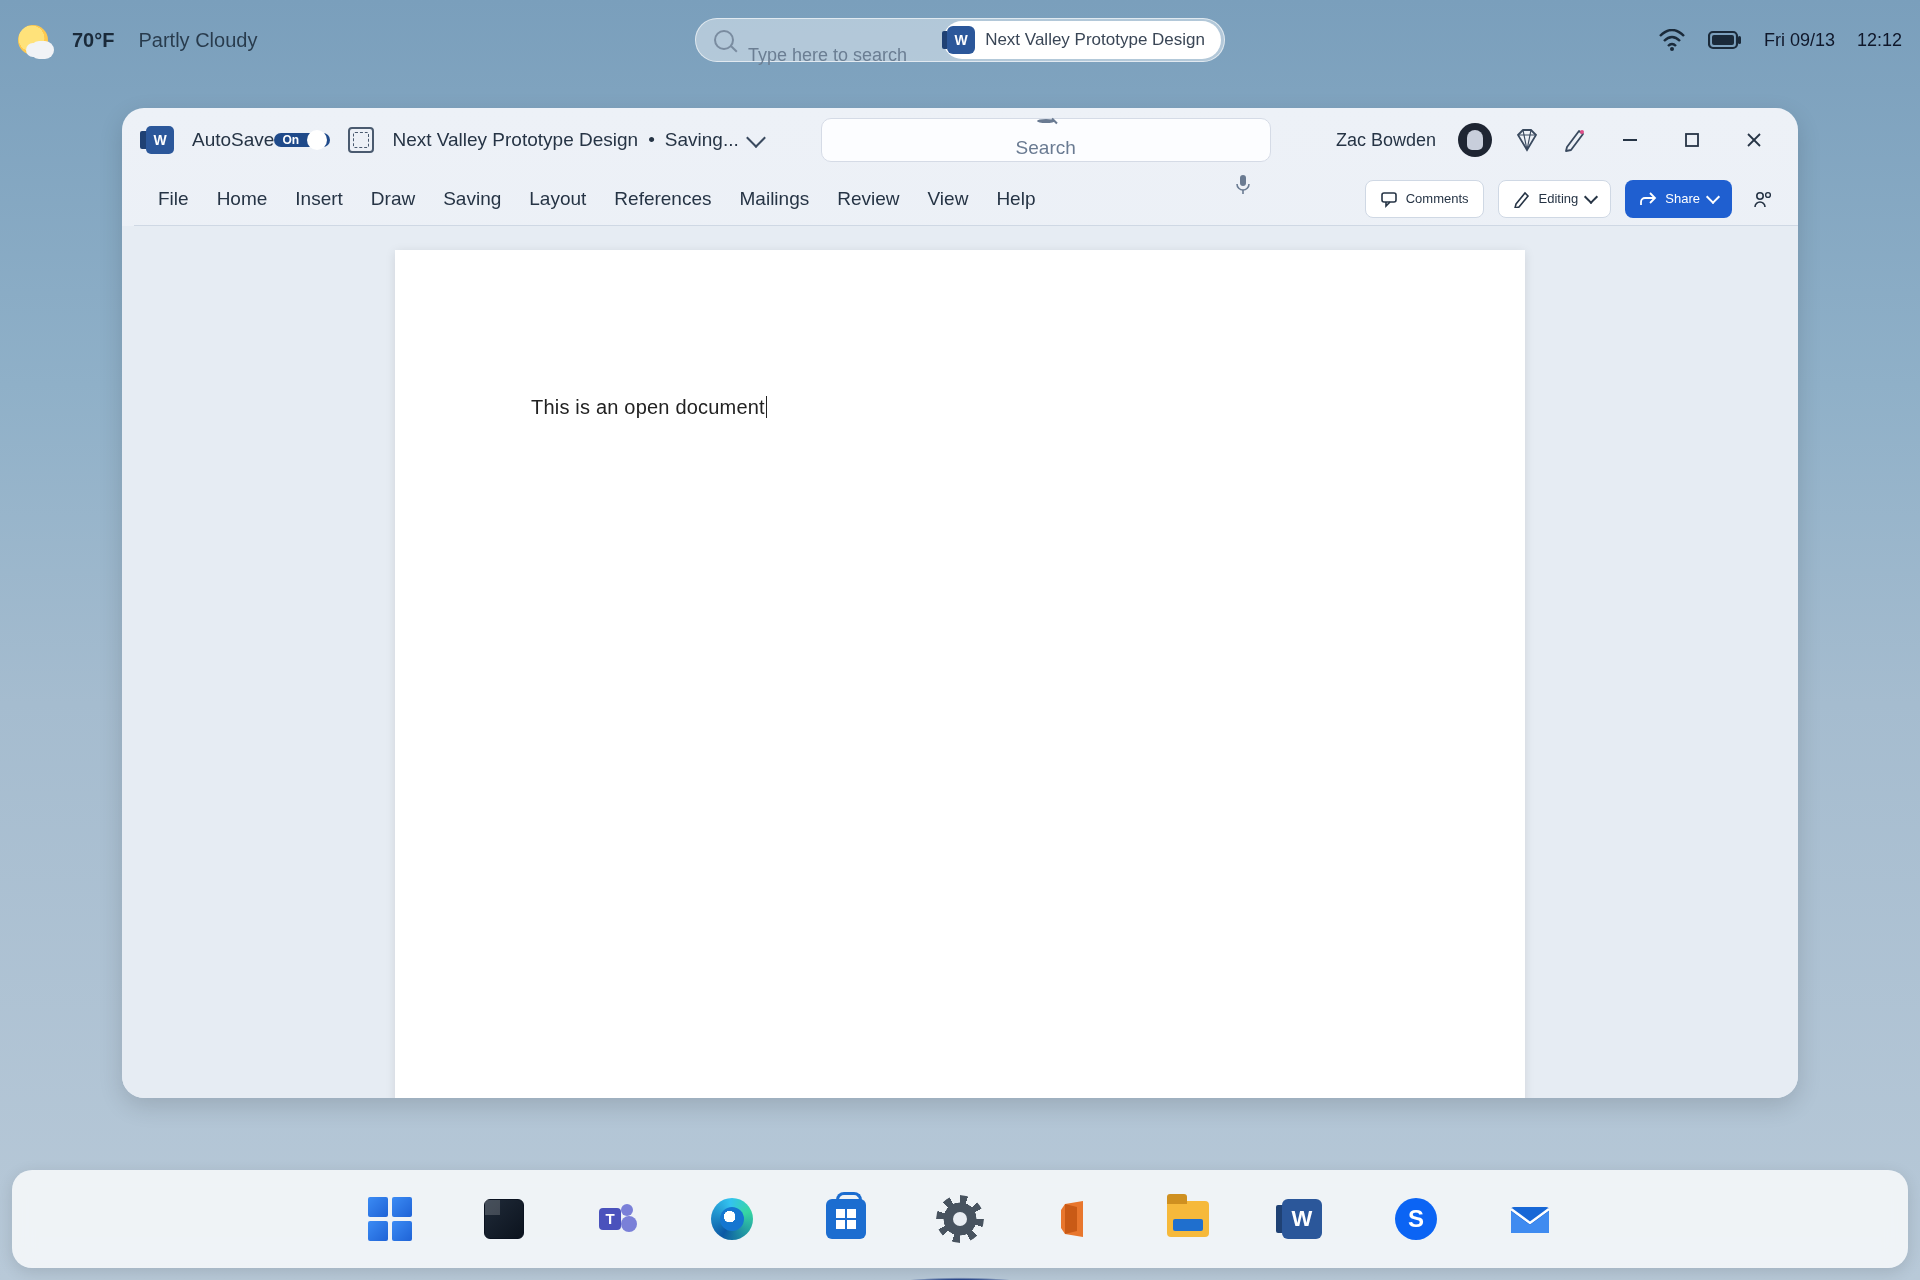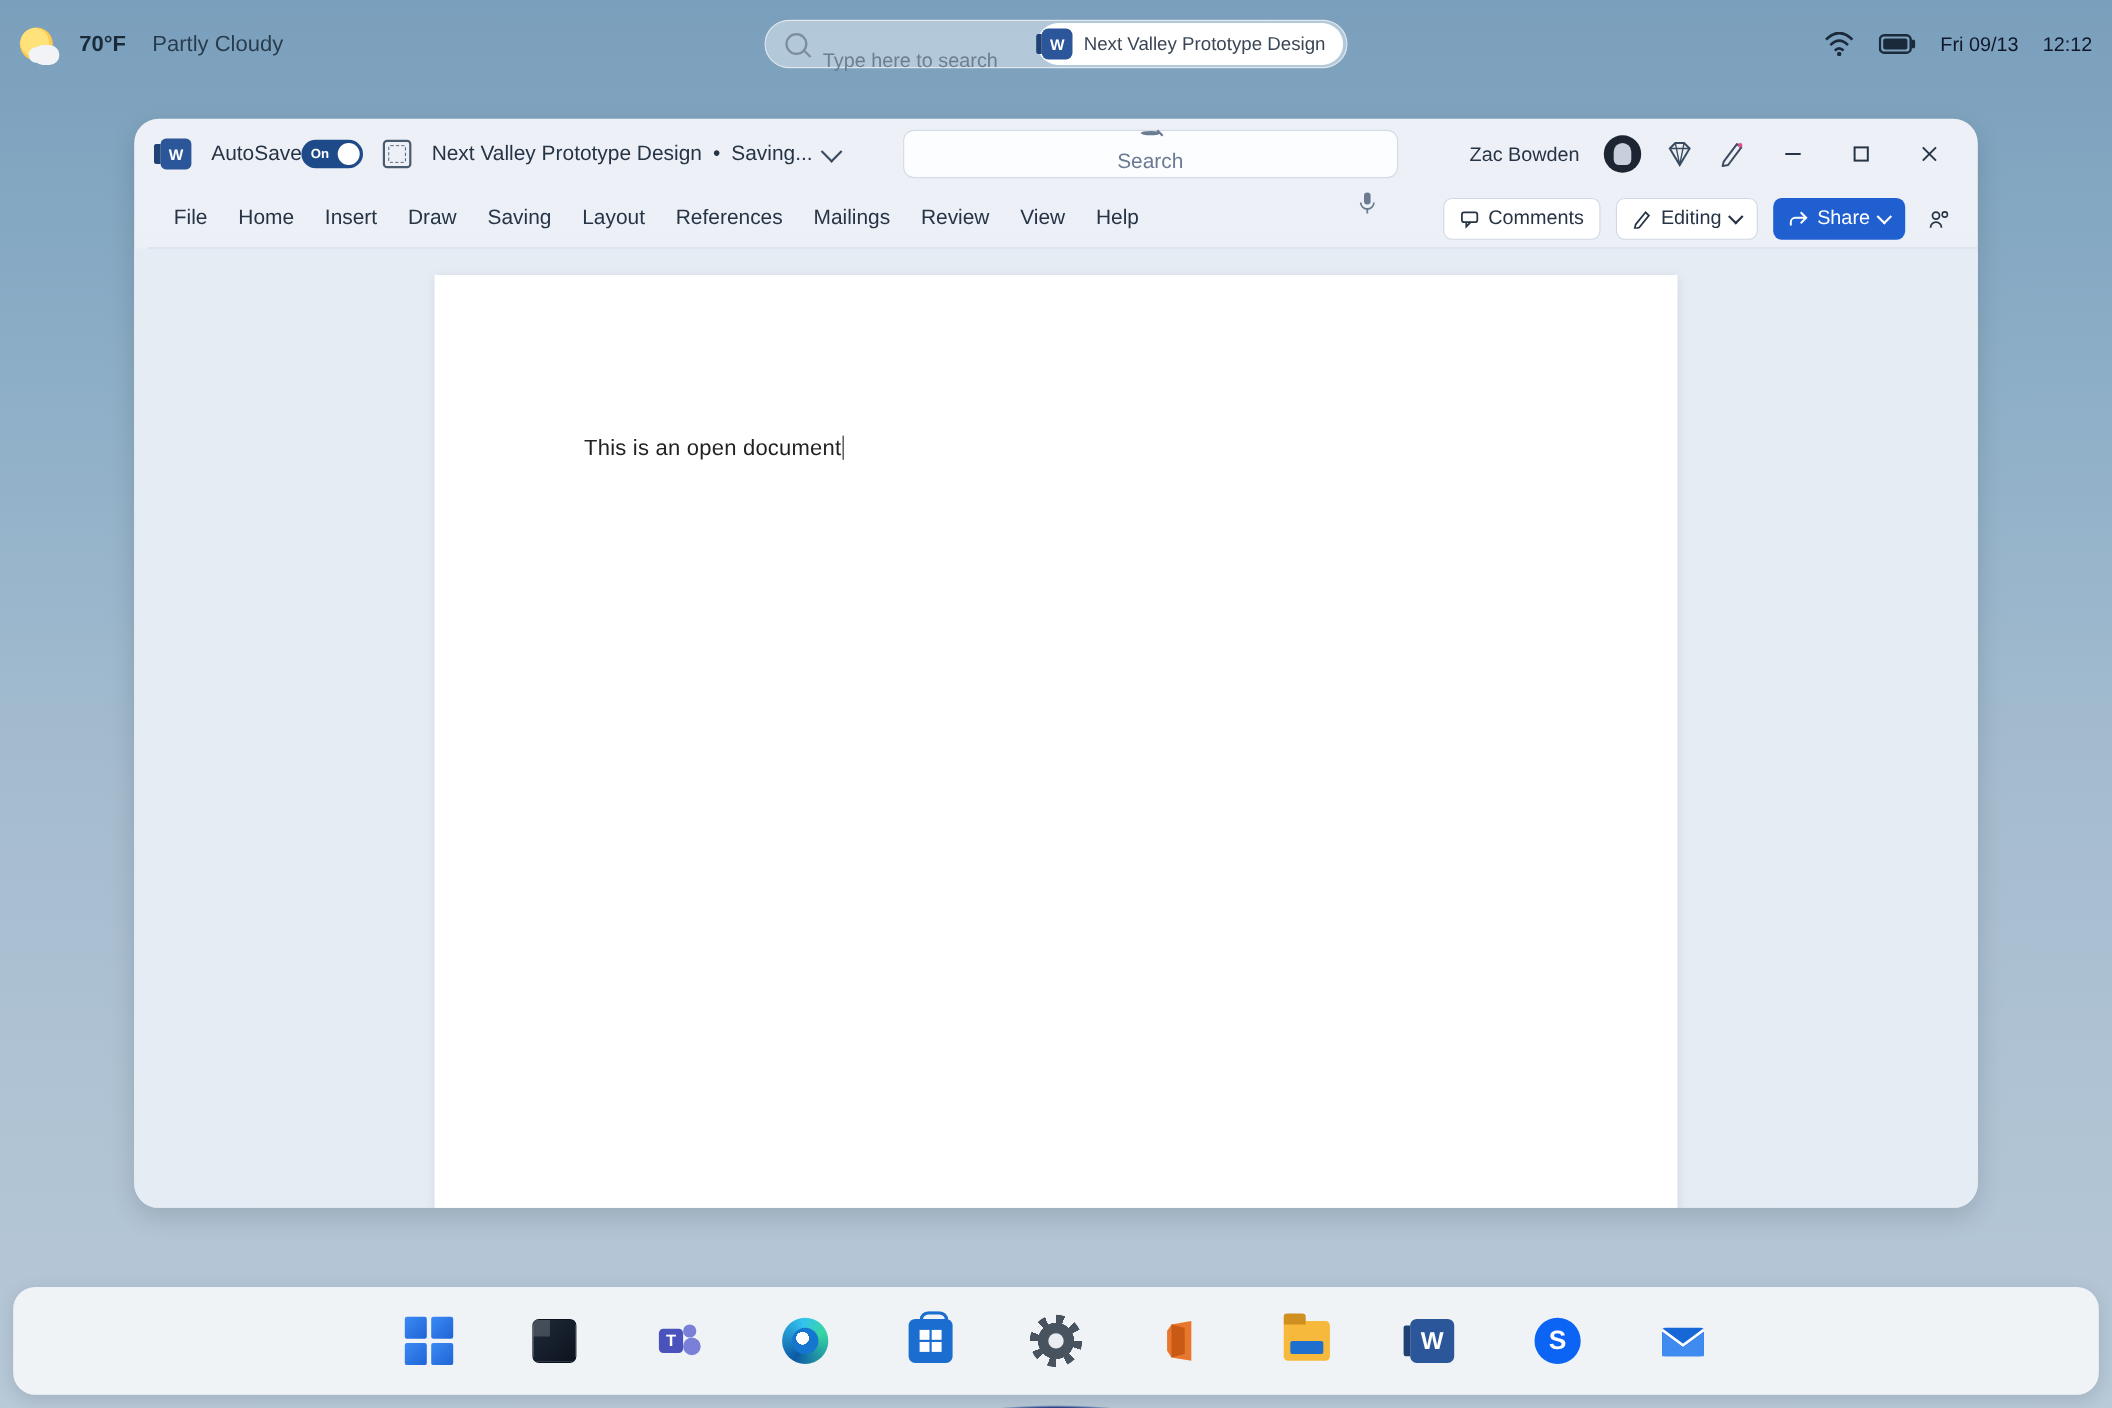--- a/index.html
+++ b/index.html
@@ -60,21 +60,21 @@
     position:absolute; left:122px; top:108px; width:1676px; height:990px;
     background:linear-gradient(180deg,#edf1f7 0%, #e5ebf2 100%);
     border-radius:22px; box-shadow:0 8px 24px rgba(0,0,0,.14);
     overflow:hidden;
   }
 
   .titlebar{height:64px;display:flex;align-items:center;padding:0 24px;gap:18px;}
   .w-badge{width:28px;height:28px;background:#2b579a;border-radius:5px;color:#fff;display:flex;align-items:center;justify-content:center;font-weight:700;font-size:14px;position:relative;}
   .w-badge::before{content:"";position:absolute;left:-6px;top:5px;width:6px;height:18px;background:#1f4174;border-radius:2px 0 0 2px;}
   .autosave{display:flex;align-items:center;font-size:19px;color:#263445;}
-  .toggle{width:56px;height:26px;border-radius:13px;background:#1f4a8a;display:flex;align-items:center;padding:0 3px;color:#fff;font-size:12px;font-weight:600;position:relative;}
+  .toggle{width:56px;height:14px;border-radius:13px;background:#1f4a8a;display:flex;align-items:center;padding:0 3px;color:#fff;font-size:12px;font-weight:600;position:relative;}
   .toggle .knob{width:20px;height:20px;border-radius:50%;background:#fff;margin-left:auto;}
   .toggle .on{position:absolute;left:8px;}
   .sq-icon{width:26px;height:26px;border:2px solid #4a5a6f;border-radius:4px;position:relative;}
   .sq-icon::after{content:"";position:absolute;left:3px;top:3px;right:3px;bottom:3px;border:1.5px dashed #4a5a6f;border-radius:2px;}
   .doc-title{font-size:19px;color:#263445;display:flex;align-items:center;gap:4px;}
   .chev{width:14px;height:14px;border-right:2px solid #3a4a5f;border-bottom:2px solid #3a4a5f;transform:rotate(45deg);margin-left:6px;margin-top:-4px;}
 
   .app-search{
     margin-left:40px;width:450px;height:44px;background:#fcfdff;border:1px solid #d5dbe6;border-radius:10px;
     display:flex;align-items:center;padding:0 16px;gap:14px;flex-direction:column;
@@ -90,21 +90,21 @@
   .avatar .inner{width:16px;height:20px;background:#c8cedb;border-radius:8px 8px 5px 5px;}
   .prem{width:26px;height:26px;}
   .pen{width:26px;height:26px;}
   .winbtn{width:40px;height:40px;display:flex;align-items:center;justify-content:center;color:#263445;border-radius:6px;}
   .winbtn svg{display:block;}
 
   .ribbon{height:54px;display:flex;align-items:center;padding:0 24px;border-bottom:1px solid #cfd8e4;margin-left:12px;}
   .tabs{display:flex;gap:28px;}
   .tab{font-size:19px;color:#263445;}
   .ribbon-right{margin-left:auto;display:flex;align-items:center;gap:14px;}
-  .pill{height:38px;border-radius:8px;display:flex;align-items:center;gap:8px;padding:0 14px;font-size:18px;}
+  .pill{height:38px;border-radius:8px;display:flex;align-items:center;gap:8px;padding:0 14px;font-size:13px;}
   .pill.outline{background:#fff;border:1px solid #cfd8e4;color:#263445;}
   .pill.primary{background:#1f5fd0;color:#fff;}
   .pill .chev-sm{width:10px;height:10px;border-right:2px solid currentColor;border-bottom:2px solid currentColor;transform:rotate(45deg);margin-top:-3px;}
   .collab-ico{width:22px;height:22px;color:#263445;margin-left:6px;}
 
   .canvas-area{position:absolute;left:0;right:0;top:118px;bottom:0;background:#e6ecf3;display:flex;justify-content:center;padding-top:24px;}
   .page{width:1130px;height:1200px;background:#fff;box-shadow:0 2px 10px rgba(0,0,0,.1);position:relative;}
   .page .content{position:absolute;left:136px;top:146px;font-size:20px;color:#222;letter-spacing:.2px;text-align:center;}
   .caret{display:inline-block;width:1px;height:22px;background:#222;vertical-align:-4px;margin-left:1px;}
 

